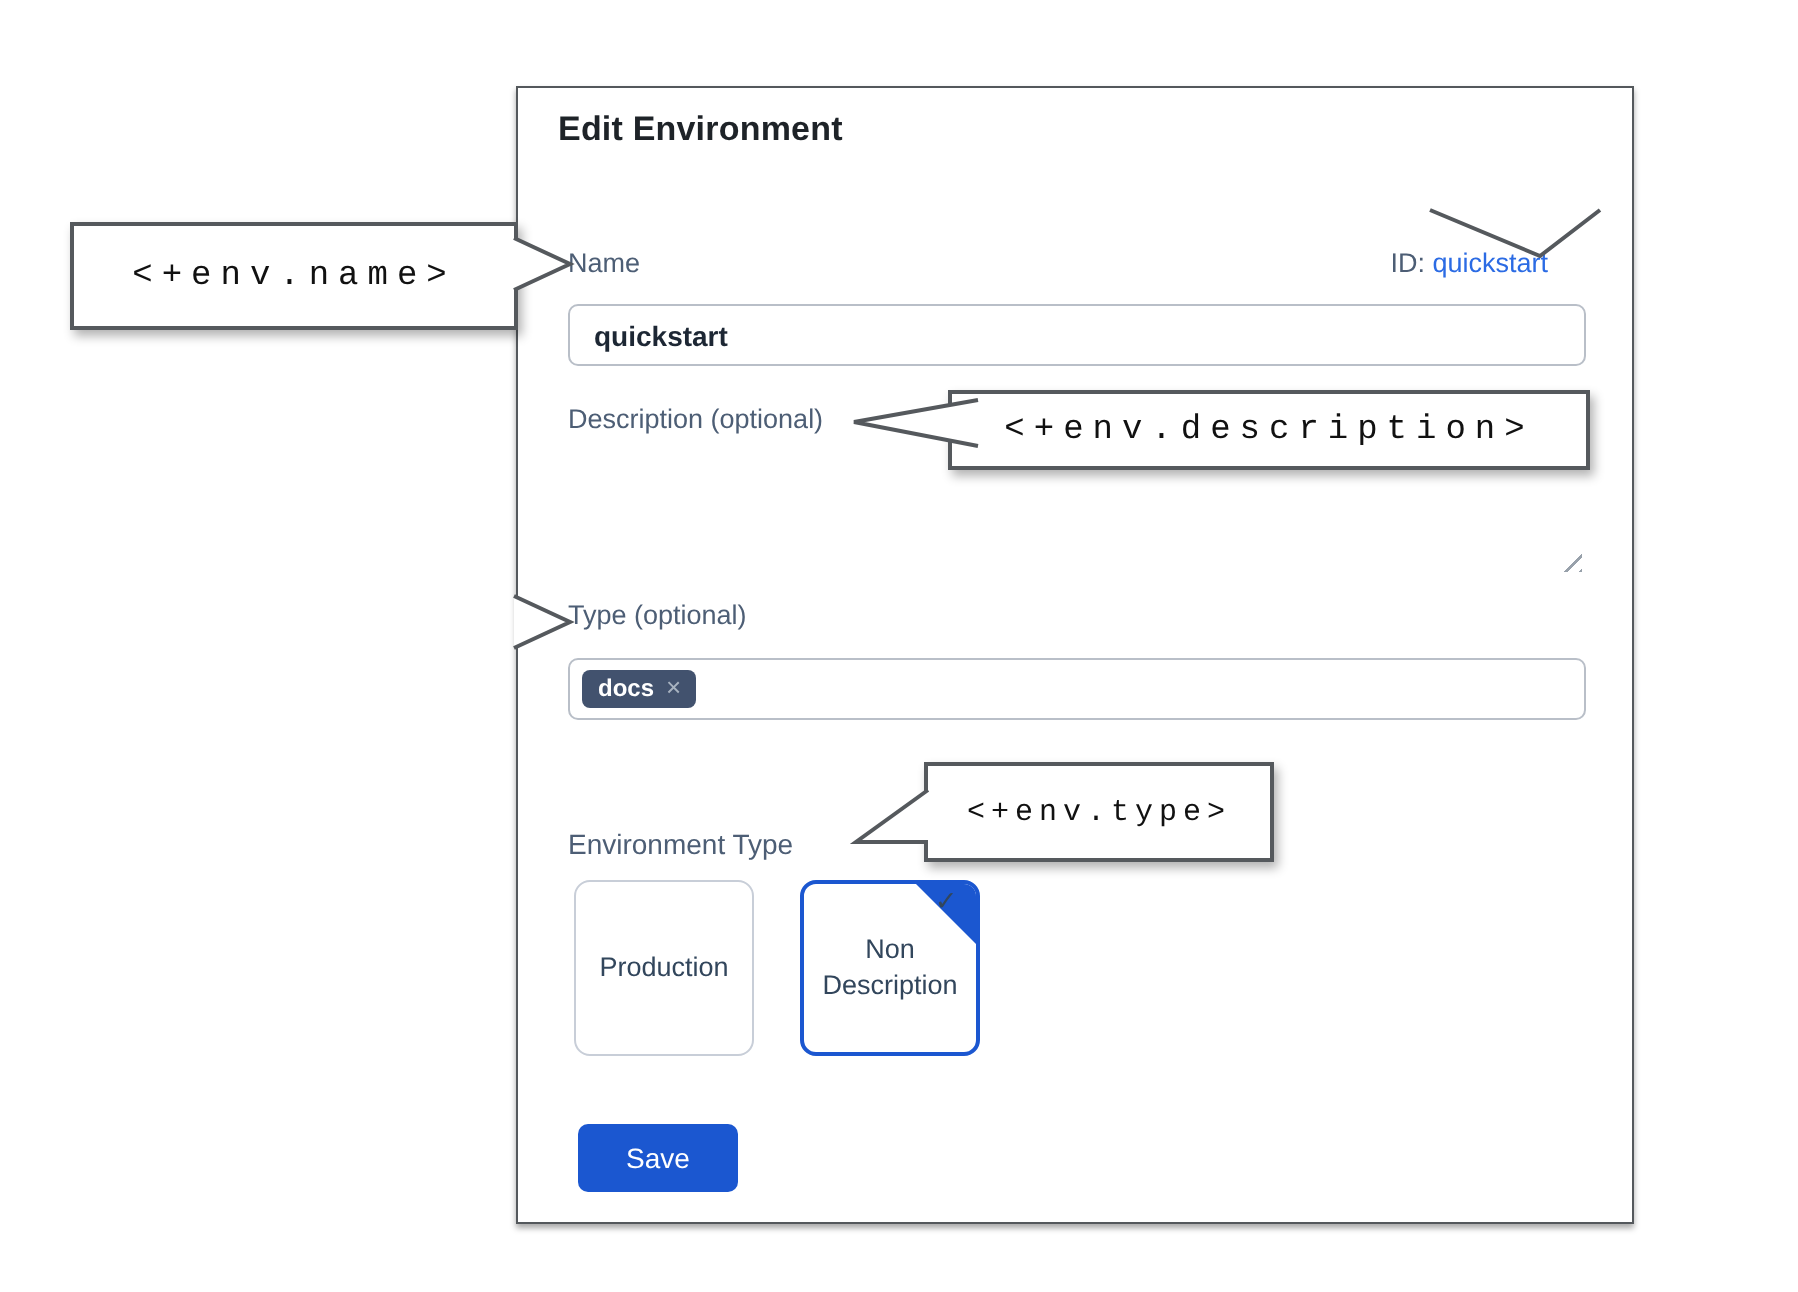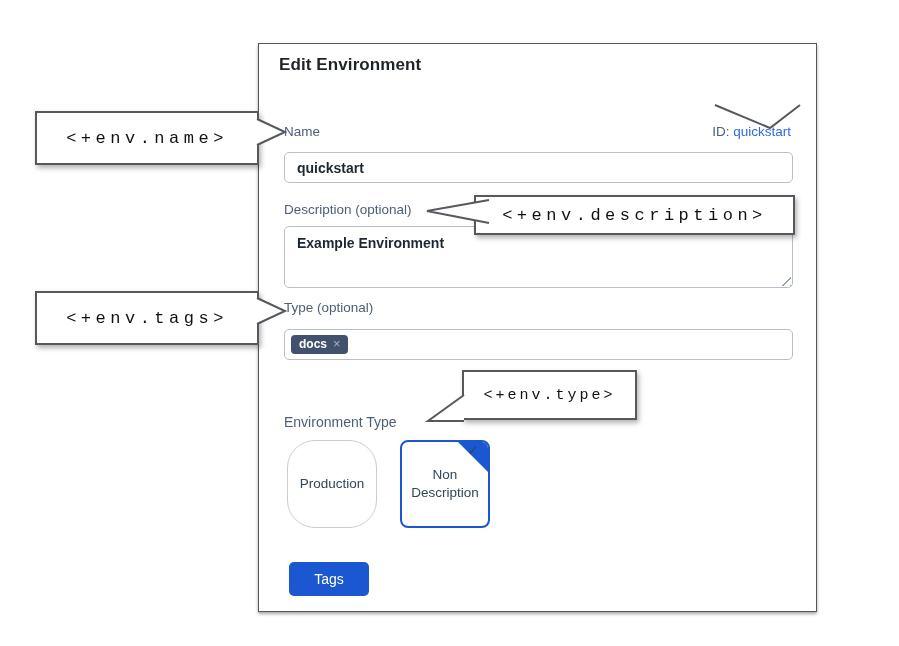--- a/index.html
+++ b/index.html
@@ -18,21 +18,21 @@
   .dialog{position:absolute;left:258px;top:43px;width:559px;height:569px;
     background:#fff;border:1.5px solid #54585c;box-shadow:0 2px 3px rgba(0,0,0,.35);}
   .dialog-title{position:absolute;left:20px;top:11px;font-size:17px;font-weight:700;color:#1e2328;letter-spacing:.1px;}
 
   .field-label{position:absolute;font-size:13.5px;color:var(--label-color);font-weight:400;}
   .lbl-name{left:25px;top:80px;}
   .lbl-desc{left:25px;top:158px;}
   .lbl-tags{left:25px;top:256px;}
   .lbl-type{left:25px;top:370px;font-size:14px;}
 
-  .id-line{position:absolute;right:25px;top:80px;font-size:13.5px;color:var(--label-color);}
+  .id-line{position:absolute;right:42px;top:80px;font-size:13.5px;color:var(--label-color);}
   .id-line a{color:var(--link-blue);text-decoration:none;font-weight:500;}
 
   .text-input{position:absolute;left:25px;width:509px;height:31px;border:1px solid #b9bfc8;
     border-radius:5px;padding:0 12px;font-family:"Liberation Sans",sans-serif;
     font-size:14px;font-weight:700;color:var(--input-text);background:#fff;outline:none;}
   .inp-name{top:108px;}
 
   .textarea{position:absolute;left:25px;top:182px;width:509px;height:62px;border:1px solid #b9bfc8;
     border-radius:5px;padding:8px 12px;font-family:"Liberation Sans",sans-serif;
     font-size:14px;font-weight:700;color:var(--input-text);resize:none;outline:none;overflow:hidden;}
@@ -42,39 +42,39 @@
 
   .tags-box{position:absolute;left:25px;top:285px;width:509px;height:31px;border:1px solid #b9bfc8;
     border-radius:5px;display:flex;align-items:center;padding:0 6px;cursor:text;}
   .chip{display:inline-flex;align-items:flex-start;gap:6px;background:var(--chip-bg);color:#fff;
     border-radius:4px;padding:2px 7px 3px 8px;font-size:12px;font-weight:700;cursor:default;}
   .chip .x{color:#a8b3c0;font-weight:400;font-size:13px;line-height:1;cursor:pointer;}
 
   .type-card{position:absolute;top:396px;width:90px;height:88px;border:1px solid #c8ced8;border-radius:8px;
     background:#fff;display:flex;align-items:center;justify-content:center;text-align:center;
     font-size:13.5px;color:#32465c;font-weight:500;padding:6px;cursor:pointer;line-height:1.35;}
-  .card-prod{left:28px;border-radius:28px;}
+  .card-prod{left:28px;}
   .card-nonprod{left:141px;border:2px solid var(--primary-blue);overflow:hidden;}
   .corner{position:absolute;top:0;right:0;width:30px;height:30px;background:var(--primary-blue);
     clip-path:polygon(0 0,100% 0,100% 100%);}
 
   .save-btn{position:absolute;left:30px;top:518px;width:80px;height:34px;background:var(--primary-blue);
     color:#fff;border:none;border-radius:5px;font-family:"Liberation Sans",sans-serif;
     font-size:14px;font-weight:500;cursor:pointer;}
 
   
   .callout{position:absolute;z-index:5;background:#fff;border:2px solid var(--callout-border);
     box-shadow:2px 3px 5px rgba(0,0,0,.30);display:flex;align-items:center;justify-content:center;
     font-family:"Liberation Mono","DejaVu Sans Mono",monospace;font-size:17px;letter-spacing:4.5px;
     color:#111;white-space:nowrap;}
   .co-identifier{left:530px;top:56px;width:330px;height:51px;}
   .co-name{left:35px;top:111px;width:224px;height:54px;}
   .co-description{left:474px;top:195px;width:321px;height:40px;}
   .co-tags{left:35px;top:291px;width:224px;height:54px;}
-  .co-type{left:462px;top:370px;width:175px;height:50px;font-size:15px;letter-spacing:3px;text-align:right;}
+  .co-type{left:462px;top:381px;width:175px;height:50px;font-size:15px;letter-spacing:3px;text-align:right;}
   .tail{position:absolute;z-index:6;overflow:visible;}
   .tail polygon{fill:#fff;}
   .tail polyline{fill:none;stroke:var(--callout-border);stroke-width:2;stroke-linejoin:miter;}
   .t-identifier{left:713px;top:104px;}
   .t-name{left:256px;top:117px;}
   .t-description{left:425px;top:199px;}
   .t-tags{left:256px;top:296px;}
   .t-type{left:426px;top:394px;}
 </style>
 </head>
@@ -86,42 +86,41 @@
     <div class="dialog-title">Edit Environment</div>
 
     <div class="field-label lbl-name">Name</div>
     <div class="id-line">
       <span>ID:</span>
       <a href="#">quickstart</a>
     </div>
     <input class="text-input inp-name" value="quickstart" style="">
 
     <div class="field-label lbl-desc">Description (optional)</div>
-    <textarea class="textarea" style="">Example Environment</textarea>
     <div class="resize-handle"></div>
 
     <div class="field-label lbl-tags">Type (optional)</div>
     <div class="tags-box">
       <span class="chip">
         <span>docs</span>
         <span class="x">×</span>
       </span>
     </div>
 
     <div class="field-label lbl-type">Environment Type</div>
     <div class="type-card card-prod">
       <span>Production</span>
     </div>
     <div class="type-card card-nonprod">
       <span>Non Description</span>
       <span class="corner"></span>
       <span class="corner check" style="background:none;clip-path:none;">✓</span>
     </div>
 
-    <button class="save-btn">Tags</button>
+    <button class="save-btn">Save</button>
   </div>
 
   <svg class="tail t-identifier" width="90" height="27" viewBox="0 0 90 27">
     <polygon points="2,1 57,24 87,1"></polygon>
     <polyline points="2,1 57,24 87,1"></polyline>
   </svg>
 
   <div class="callout co-name">
     <span>&lt;+env.name&gt;</span>
   </div>
@@ -131,23 +130,20 @@
   </svg>
 
   <div class="callout co-description">
     <span>&lt;+env.description&gt;</span>
   </div>
   <svg class="tail t-description" width="66" height="26" viewBox="0 0 66 26">
     <polygon points="64,1 2,12 64,24"></polygon>
     <polyline points="64,1 2,12 64,24"></polyline>
   </svg>
 
-  <div class="callout co-tags">
-    <span>&lt;+env.tags&gt;</span>
-  </div>
   <svg class="tail t-tags" width="32" height="30" viewBox="0 0 32 30">
     <polygon points="1,2 29,15 1,28"></polygon>
     <polyline points="1,2 29,15 1,28"></polyline>
   </svg>
 
   <div class="callout co-type">
     <span>&lt;+env.type&gt;</span>
   </div>
   <svg class="tail t-type" width="40" height="29" viewBox="0 0 40 29">
     <polygon points="38,1 2,27 38,27"></polygon>

